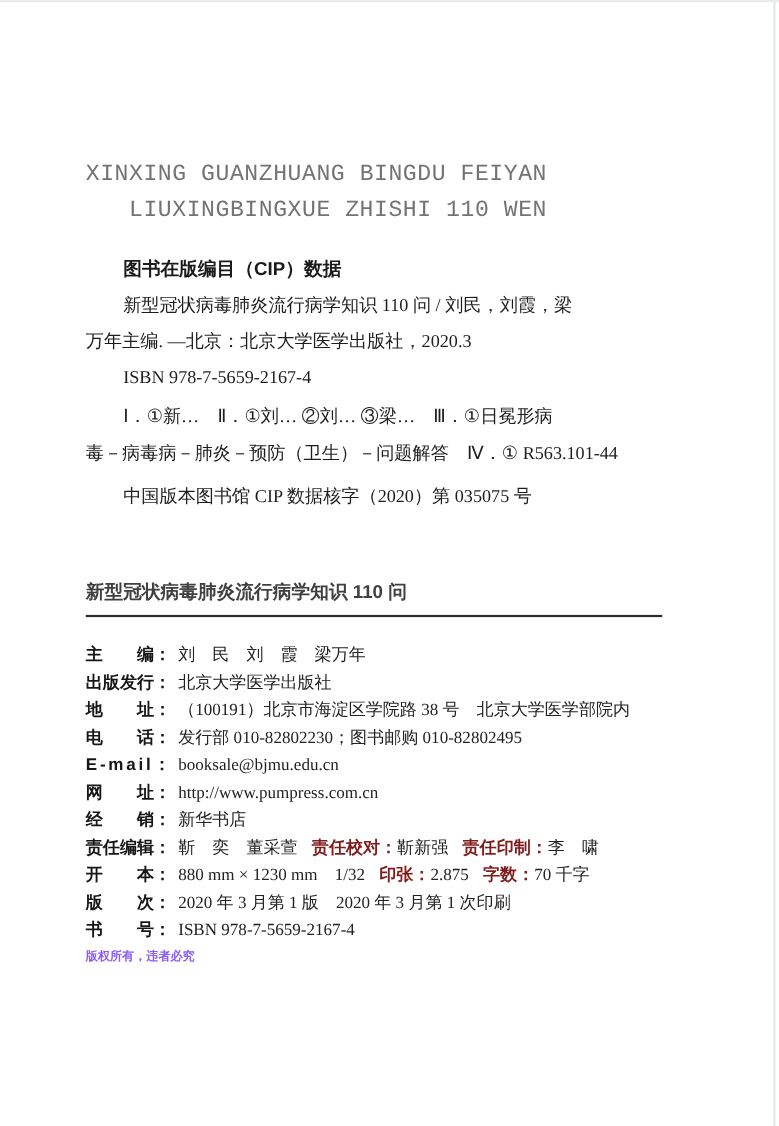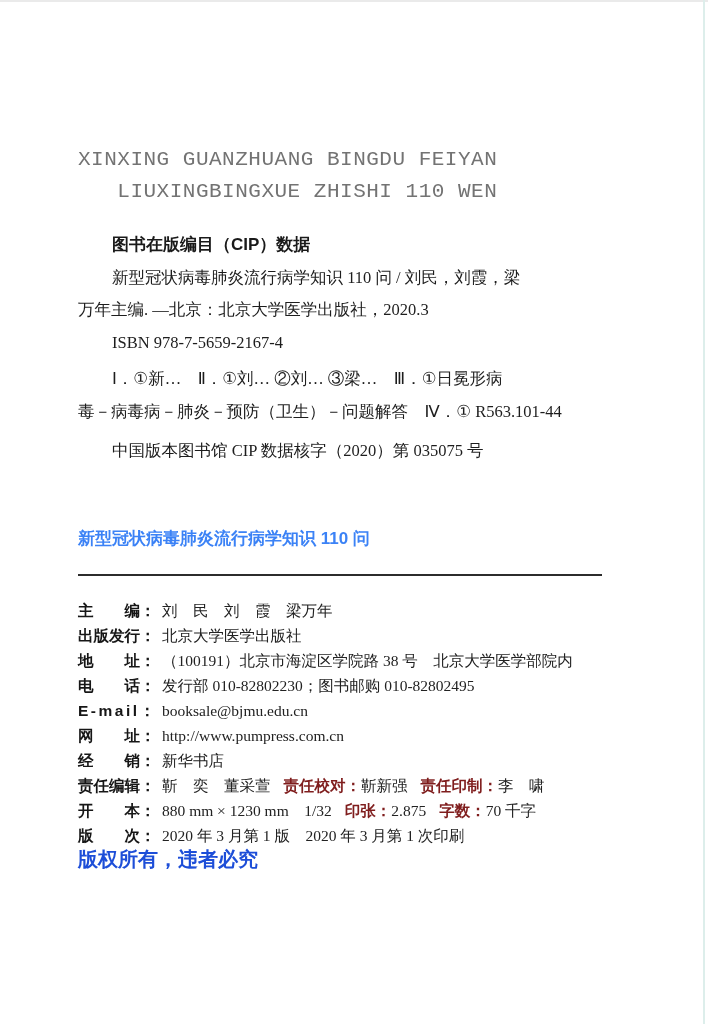--- a/index.html
+++ b/index.html
@@ -43,41 +43,41 @@
   }
   .cip .gap-top { margin-top: 4px; }
   .cip .gap-top2 { margin-top: 7px; }
 
   
   .colophon {
     position: absolute; left: 78px; top: 527px; width: 524px;
   }
   .c-title {
     font-family: "Liberation Sans", sans-serif;
-    font-weight: 700; font-size: 17px; color: #3b82f6;
-    padding-bottom: 24px;
+    font-weight: 700; font-size: 17px; color: #404040;
+    padding-bottom: 9px;
     border-bottom: 2px solid #2c2c2c;
   }
   .c-rows { margin-top: 22px; }
   .c-row { line-height: 25px; font-size: 15.5px; white-space: nowrap; }
   .lbl {
     font-family: "Liberation Sans", sans-serif;
     font-weight: 700; color: #161616;
     display: inline-block; min-width: 84px;
   }
   .lbl.latin { letter-spacing: 2.5px; }
   .val { font-family: "Liberation Serif", serif; color: #222; }
   .mid {
     font-family: "Liberation Sans", sans-serif;
     font-weight: 700; color: #7f1d1d;
     margin-left: 13px;
   }
   .copyright {
-    font-family: Liberation Mono, monospace;
-    font-weight: 700; font-size: 20px; line-height: 25px; color: #1d4ed8;
+    font-family: Liberation Serif, serif;
+    font-weight: 700; font-size: 11px; line-height: 25px; color: #8b5cf6;
   }
   .quality {
     font-family: "Liberation Serif", serif;
     font-size: 15.5px; line-height: 25px; color: #222;
   }
 </style>
 </head>
 <body>
 
 <div>
@@ -126,17 +126,20 @@
       </div>
       <div class="c-row">
         <span class="lbl">责任编辑：</span><span class="val">靳　奕　董采萱</span><span class="mid">责任校对：</span><span class="val">靳新强</span><span class="mid">责任印制：</span><span class="val">李　啸</span>
       </div>
       <div class="c-row">
         <span class="lbl">开　　本：</span><span class="val">880 mm × 1230 mm　1/32</span><span class="mid">印张：</span><span class="val">2.875</span><span class="mid">字数：</span><span class="val">70 千字</span>
       </div>
       <div class="c-row">
         <span class="lbl">版　　次：</span><span class="val">2020 年 3 月第 1 版　2020 年 3 月第 1 次印刷</span>
       </div>
+      <div class="c-row">
+        <span class="lbl">书　　号：</span><span class="val">ISBN 978-7-5659-2167-4</span>
+      </div>
     </div>
 
     <div class="copyright">版权所有，违者必究</div>
   </div>
 </div>
 
 </body></html>

